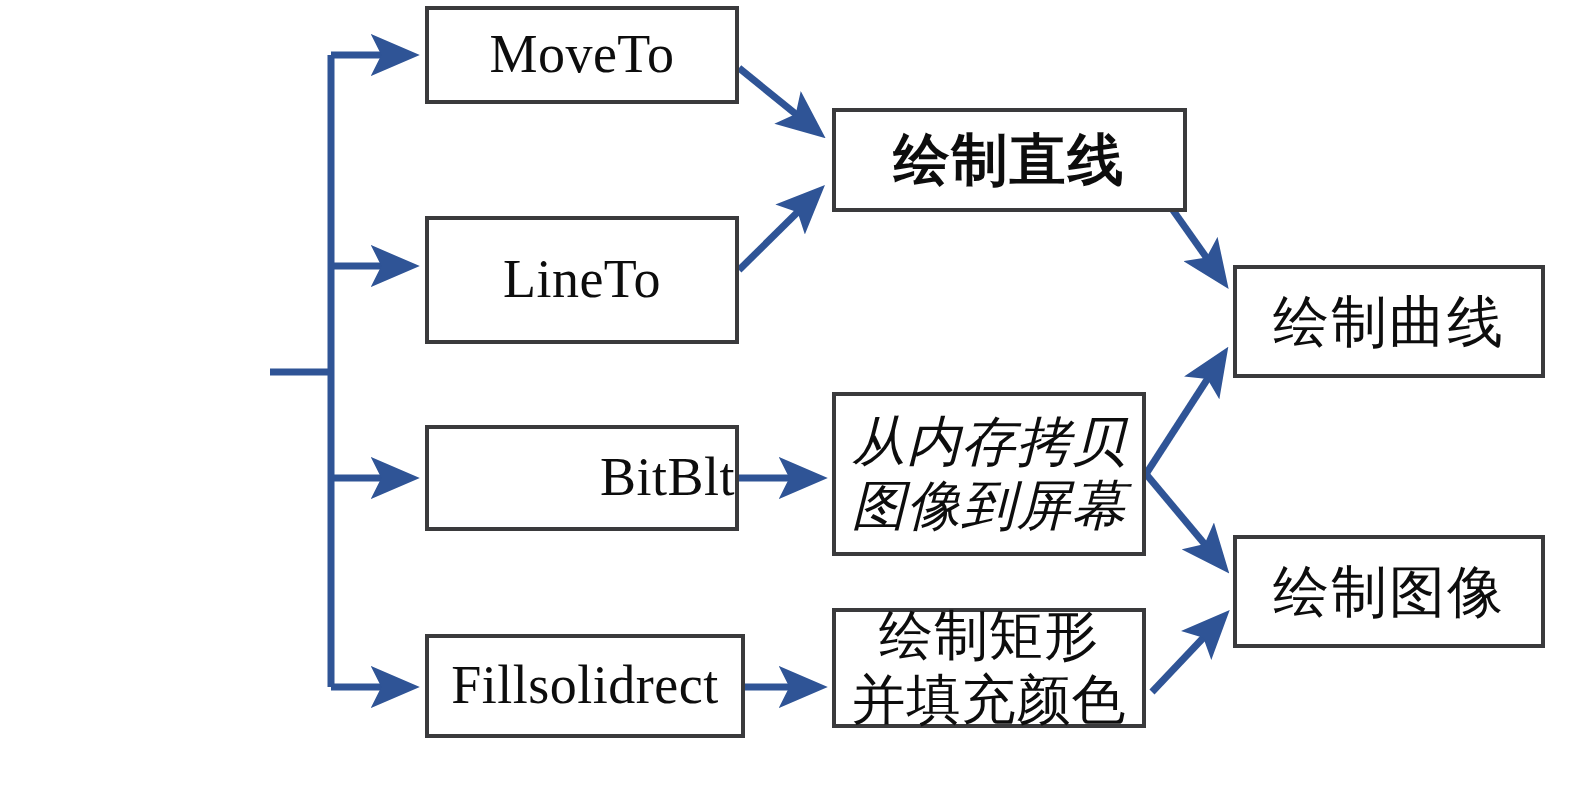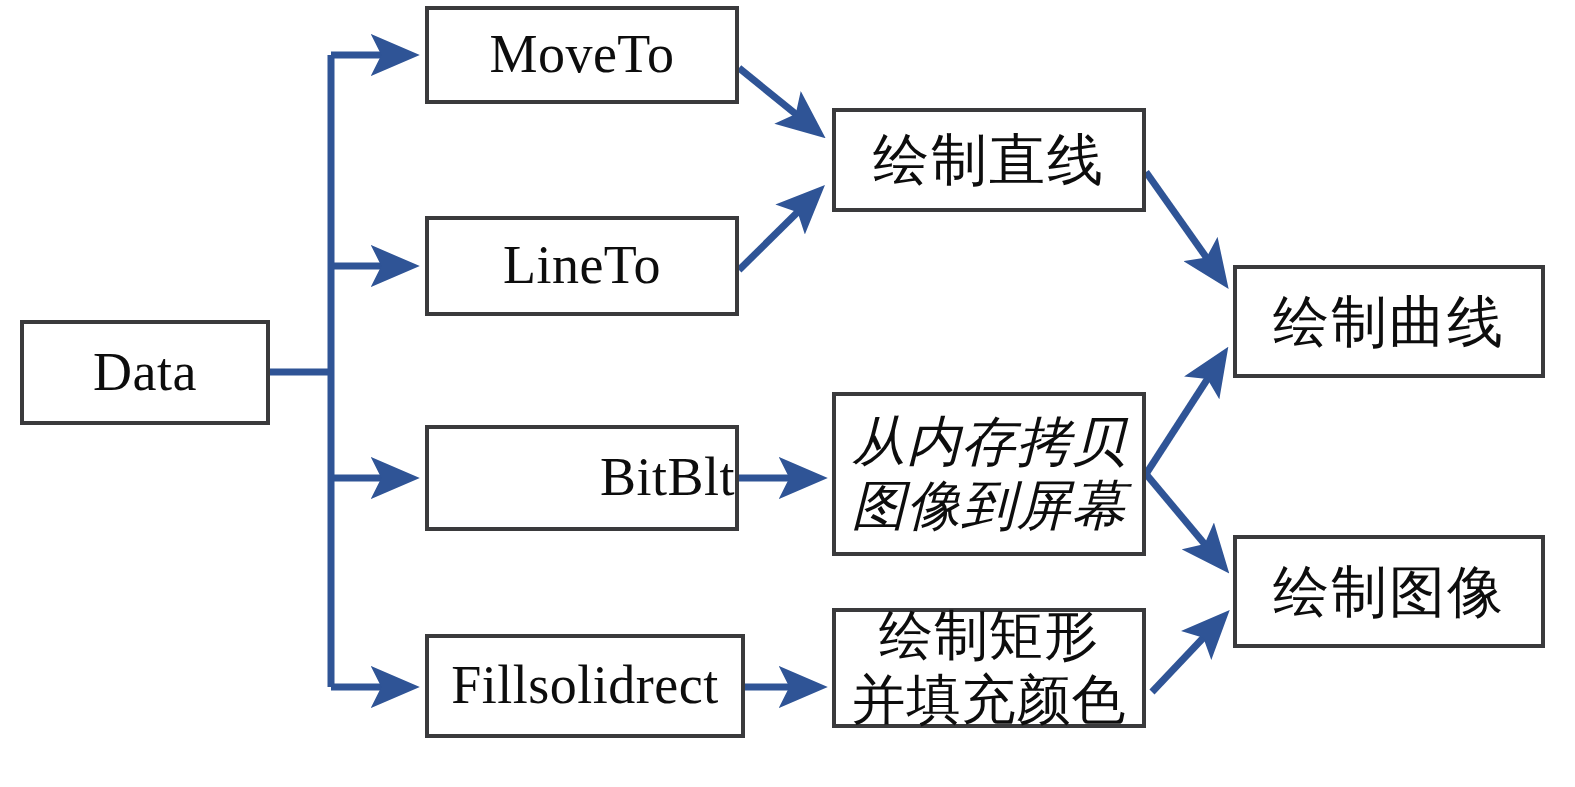--- a/index.html
+++ b/index.html
@@ -54,24 +54,24 @@
   .han-two-line {
     font-family: "DejaVu Sans", "Liberation Sans", sans-serif;
     font-size: 54px;
     letter-spacing: 1px;
     line-height: 1.18;
   }
 
   
   #node-data        { left: 20px;   top: 320px; width: 250px; height: 105px; }
   #node-moveto      { left: 425px;  top: 6px;   width: 314px; height: 98px;  }
-  #node-lineto      { left: 425px;  top: 216px; width: 314px; height: 100px; }
+  #node-lineto      { left: 425px;  top: 216px; width: 314px; height: 128px; }
   #node-bitblt      { left: 425px;  top: 425px; width: 314px; height: 106px; text-align: right; }
   #node-fillsolid   { left: 425px;  top: 634px; width: 320px; height: 104px; }
-  #node-drawline    { left: 832px;  top: 108px; width: 314px; height: 104px; }
+  #node-drawline    { left: 832px;  top: 108px; width: 355px; height: 104px; font-weight: bold; }
   #node-copyimage   { left: 832px;  top: 392px; width: 314px; height: 164px; font-style: italic; }
   #node-drawrect    { left: 832px;  top: 608px; width: 314px; height: 120px; }
   #node-drawcurve   { left: 1233px; top: 265px; width: 312px; height: 113px; align-items: center; }
   #node-drawimage   { left: 1233px; top: 535px; width: 312px; height: 113px; }
 </style>
 </head>
 <body>
 
 <div id="diagram-root">
 
@@ -101,23 +101,20 @@
 
     <path d="M1146,172 L1223,281" stroke="#2f5496" stroke-width="7" fill="none" marker-end="url(#arrowhead)"></path>
 
     <path d="M1146,474 L1223,355" stroke="#2f5496" stroke-width="7" fill="none" marker-end="url(#arrowhead)"></path>
 
     <path d="M1146,474 L1223,566" stroke="#2f5496" stroke-width="7" fill="none" marker-end="url(#arrowhead)"></path>
 
     <path d="M1152,692 L1223,617" stroke="#2f5496" stroke-width="7" fill="none" marker-end="url(#arrowhead)"></path>
   </svg>
 
-  <div class="node" id="node-data">
-    <span class="node-label latin">Data</span>
-  </div>
 
   <div class="node" id="node-moveto">
     <span class="node-label latin">MoveTo</span>
   </div>
 
   <div class="node" id="node-lineto">
     <span class="node-label latin">LineTo</span>
   </div>
 
   <div class="node" id="node-bitblt">

